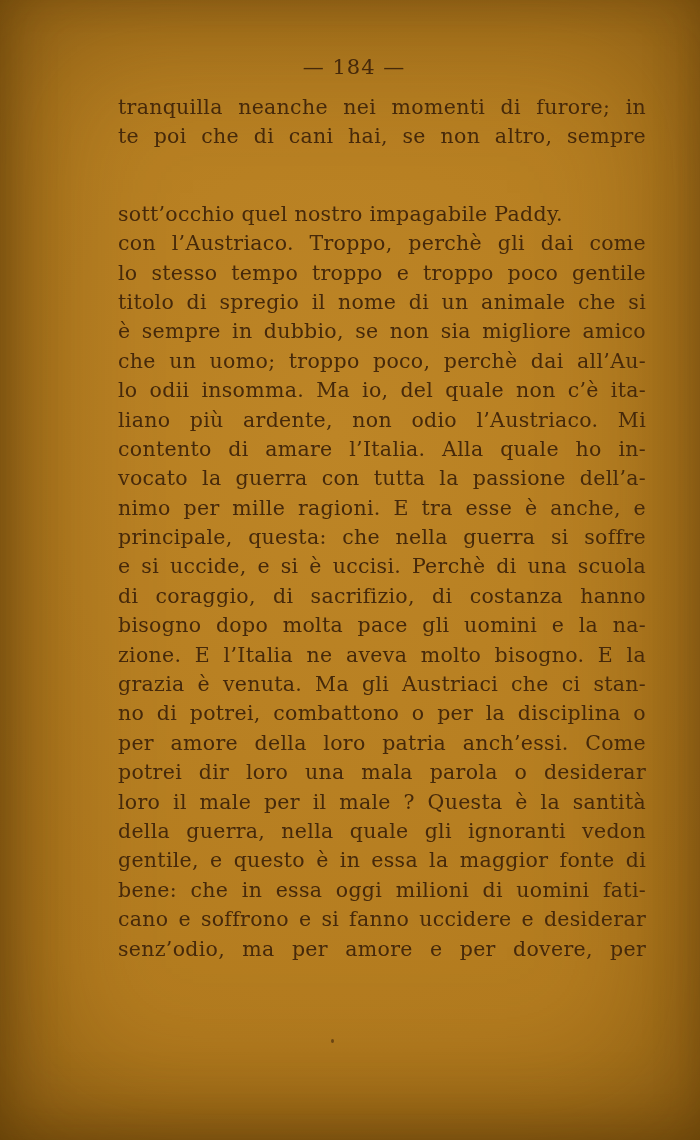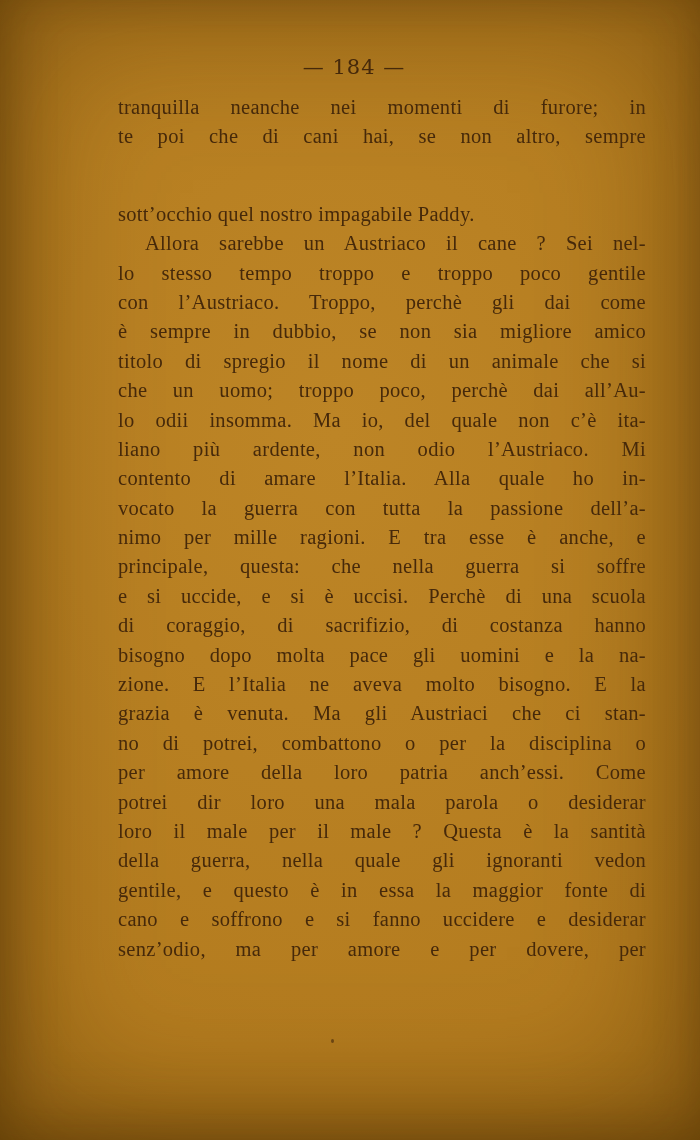--- a/index.html
+++ b/index.html
@@ -43,21 +43,20 @@
     line-height: 29.4px;
     color: var(--ink, #46290a);
     letter-spacing: 0.3px;
   }
   .line {
     text-align: justify;
     text-align-last: justify;
     height: 29.4px;
     overflow: visible;
     white-space: nowrap;
-    font-family: Liberation Serif, serif;
   }
   .line.just {
     white-space: normal;
   }
   .line.end {
     text-align-last: left;
     white-space: normal;
     margin-top: 48px;
   }
   .line.indent {
@@ -76,41 +75,41 @@
 </head>
 <body>
 
 <div class="page">
   <div class="page-number">— 184 —</div>
 
   <div class="text-block">
       <div class="line just">tranquilla neanche nei momenti di furore; in</div>
       <div class="line just">te poi che di cani hai, se non altro, sempre</div>
       <div class="line end">sott’occhio quel nostro impagabile Paddy.</div>
-      <div class="line just indent">Allora sarebbe un Austriaco il cane ? Sei nel-</div>
+      <div class="line just">con l’Austriaco. Troppo, perchè gli dai come</div>
       <div class="line just">lo stesso tempo troppo e troppo poco gentile</div>
-      <div class="line just">con l’Austriaco. Troppo, perchè gli dai come</div>
+      <div class="line just">titolo di spregio il nome di un animale che si</div>
       <div class="line just">è sempre in dubbio, se non sia migliore amico</div>
-      <div class="line just">titolo di spregio il nome di un animale che si</div>
       <div class="line just">che un uomo; troppo poco, perchè dai all’Au-</div>
       <div class="line just">lo odii insomma. Ma io, del quale non c’è ita-</div>
       <div class="line just">liano più ardente, non odio l’Austriaco. Mi</div>
       <div class="line just">contento di amare l’Italia. Alla quale ho in-</div>
       <div class="line just">vocato la guerra con tutta la passione dell’a-</div>
       <div class="line just">nimo per mille ragioni. E tra esse è anche, e</div>
       <div class="line just">principale, questa: che nella guerra si soffre</div>
       <div class="line just">e si uccide, e si è uccisi. Perchè di una scuola</div>
       <div class="line just">di coraggio, di sacrifizio, di costanza hanno</div>
       <div class="line just">bisogno dopo molta pace gli uomini e la na-</div>
       <div class="line just">zione. E l’Italia ne aveva molto bisogno. E la</div>
       <div class="line just">grazia è venuta. Ma gli Austriaci che ci stan-</div>
       <div class="line just">no di potrei, combattono o per la disciplina o</div>
       <div class="line just">per amore della loro patria anch’essi. Come</div>
       <div class="line just">potrei dir loro una mala parola o desiderar</div>
       <div class="line just">loro il male per il male ? Questa è la santità</div>
       <div class="line just">della guerra, nella quale gli ignoranti vedon</div>
       <div class="line just">gentile, e questo è in essa la maggior fonte di</div>
+      <div class="line just">bene: che in essa oggi milioni di uomini fati-</div>
       <div class="line just">cano e soffrono e si fanno uccidere e desiderar</div>
       <div class="line just">senz’odio, ma per amore e per dovere, per</div>
     </div>
 
   <div class="speck"></div>
 </div>
 
 </body></html>

